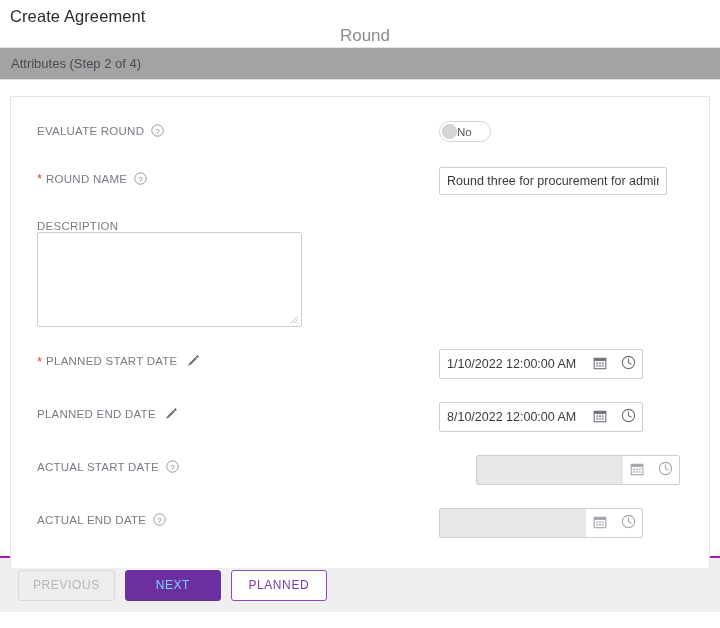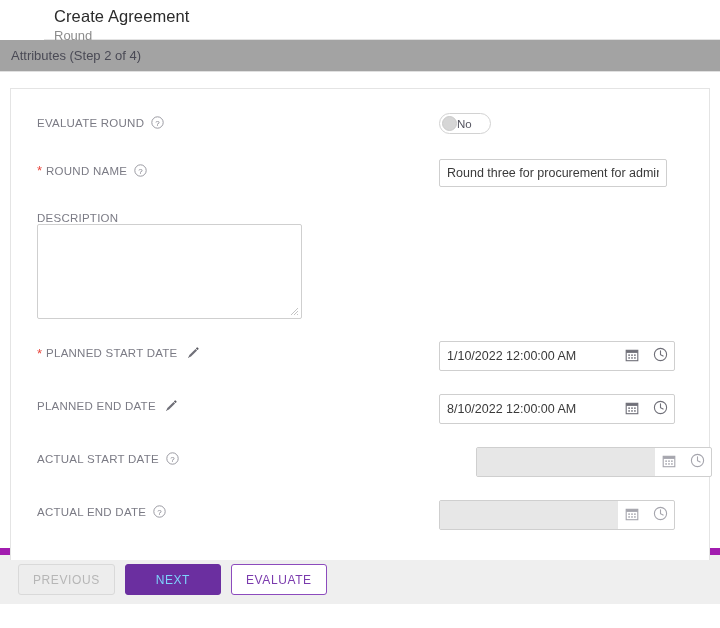--- a/index.html
+++ b/index.html
@@ -11,37 +11,37 @@
     width: 720px;
     height: 628px;
     background: #ffffff;
     font-family: "Liberation Sans", sans-serif;
     color: #333333;
     overflow: hidden;
   }
 
   
   .page-header {
-    height: 40px;
+    height: 48px;
     background: #ffffff;
     border-bottom: 1px solid #e3e3e3;
     padding: 6px 0 0 10px;
-    margin-left: 44px;
   }
   .page-title {
     font-size: 16.5px;
     color: #2b2b2b;
     line-height: 20px;
     letter-spacing: 0.1px;
   }
   .page-subtitle {
-    font-size: 13px;
+    font-size: 17px;
     color: #8c8c8c;
     line-height: 16px;
     margin-top: 2px;
+    text-align: center;
   }
 
   
   .step-bar {
     height: 32px;
     background: #a3a3a3;
     border-bottom: 1px solid #e0e0e0;
     display: flex;
     align-items: center;
     padding-left: 11px;
@@ -187,21 +187,21 @@
     position: absolute;
     right: 2px;
     bottom: 2px;
     width: 10px;
     height: 10px;
     pointer-events: none;
   }
 
   
   .date-group {
-    width: 236px;
+    width: 204px;
     height: 30px;
     border: 1px solid #cfcfcf;
     border-radius: 2px;
     background: #ffffff;
     display: flex;
     align-items: stretch;
   }
   .date-group input {
     flex: 1 1 auto;
     width: 10px;
@@ -224,21 +224,21 @@
     justify-content: center;
     background: transparent;
     border: none;
     padding: 0;
   }
 
   
   .footer {
     height: 56px;
     background: #efefef;
-    border-top: 7px solid #a21caf;
+    border-top: 2px solid #a21caf;
     display: flex;
     align-items: center;
     padding-left: 18px;
     gap: 10px;
   }
   .btn {
     height: 31px;
     min-width: 96px;
     border-radius: 3px;
     font-family: "Liberation Sans", sans-serif;
@@ -489,14 +489,14 @@
         </div>
       </div>
 
     </div>
   </div>
 </div>
 
 <div class="footer">
   <div class="btn btn-previous">PREVIOUS</div>
   <div class="btn btn-next">NEXT</div>
-  <div class="btn btn-discard">EVALUATE</div>
+  <div class="btn btn-discard">PLANNED</div>
 </div>
 
 </body></html>

